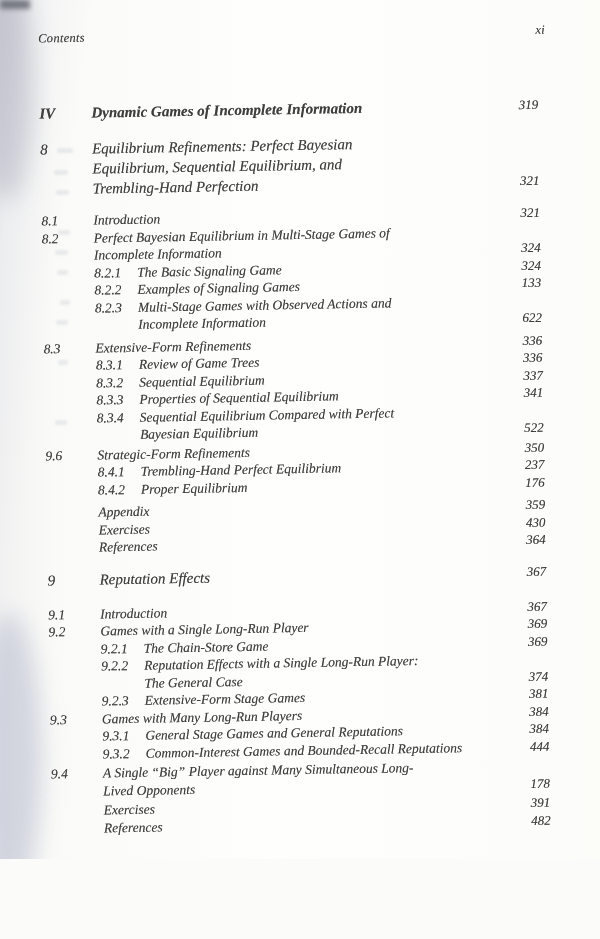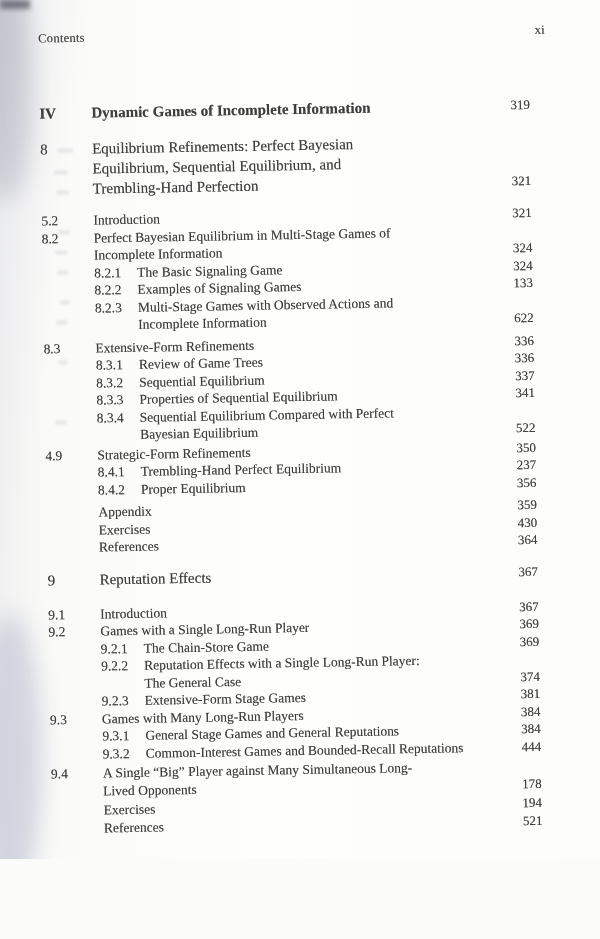--- a/index.html
+++ b/index.html
@@ -7,20 +7,21 @@
     width: 600px; height: 939px; overflow: hidden;
     background: #fbfbf9;
     font-family: "Liberation Serif", "DejaVu Serif", serif;
     color: var(--ink, #3e3e3e);
   }
   .paper {
     position: relative; width: 600px; height: 859px; overflow: hidden;
     background:
       linear-gradient(98deg, rgba(168,172,190,0.30) 0%, rgba(205,209,222,0.16) 5%, rgba(255,255,255,0) 13%),
       linear-gradient(to right, #f2f2f2 0%, #fafaf8 9%, #fefefd 45%, #fcfcf9 100%);
+    font-style: italic;
   }
   .blob { position: absolute; border-radius: 50%; filter: blur(11px); }
   .blob.tl { left: -20px; top: -34px; width: 54px; height: 235px; background: rgba(146,150,168,0.35); }
   .blob.bl { left: -24px; bottom: -44px; width: 66px; height: 290px; background: rgba(156,164,190,0.38); }
   .corner-mark {
     position: absolute; left: 0; top: 0; width: 30px; height: 9px;
     background: #595c66; filter: blur(2.5px); opacity: 0.75;
   }
   .ghost {
     position: absolute; height: 5px; width: 12px;
@@ -38,21 +39,21 @@
   }
   .toc { margin: 0; }
   .row { display: flex; font-size: 13.5px; line-height: 17.5px; }
   .col-num { flex: 0 0 52px; }
   .col-body { display: flex; flex: 0 1 auto; min-width: 0; }
   .subnum { flex: 0 0 43px; }
   .row:not(.level-subsection) .subnum { display: none; }
   .title-line { white-space: nowrap; }
   .col-page {
     margin-left: auto; align-self: flex-end;
-    min-width: 36px; text-align: left; font-size: 13px;
+    min-width: 36px; text-align: center; font-size: 13px;
   }
   .level-part { font-weight: bold; }
   .level-part, .level-chapter { font-size: 15px; line-height: 20px; }
   .level-part .col-page, .level-chapter .col-page { font-size: 13px; font-weight: normal; }
   .gap-part { margin-top: 57px; }
   .gap-lg   { margin-top: 16px; }
   .gap-md   { margin-top: 13px; }
   .gap-sm   { margin-top: 5px; }
   .gap-xs   { margin-top: 2px; }
 </style>
@@ -98,21 +99,21 @@
 
       <span class="col-title">
               <div class="title-line">Equilibrium Refinements: Perfect Bayesian</div>
               <div class="title-line">Equilibrium, Sequential Equilibrium, and</div>
               <div class="title-line">Trembling-Hand Perfection</div>
             </span>
     </span>
     <span class="col-page">321</span>
   </div>
         <div class="row level-section gap-md">
-    <span class="col-num">5.2</span>
+    <span class="col-num">8.1</span>
     <span class="col-body">
 
       <span class="col-title">
               <div class="title-line">Introduction</div>
             </span>
     </span>
     <span class="col-page">321</span>
   </div>
         <div class="row level-section">
     <span class="col-num">8.2</span>
@@ -201,21 +202,21 @@
     <span class="col-body">
       <span class="subnum">8.3.4</span>
       <span class="col-title">
               <div class="title-line">Sequential Equilibrium Compared with Perfect</div>
               <div class="title-line">Bayesian Equilibrium</div>
             </span>
     </span>
     <span class="col-page">522</span>
   </div>
         <div class="row level-section gap-xs">
-    <span class="col-num">4.9</span>
+    <span class="col-num">9.6</span>
     <span class="col-body">
 
       <span class="col-title">
               <div class="title-line">Strategic-Form Refinements</div>
             </span>
     </span>
     <span class="col-page">350</span>
   </div>
         <div class="row level-subsection">
     <span class="col-num"></span>
@@ -228,21 +229,21 @@
     <span class="col-page">237</span>
   </div>
         <div class="row level-subsection">
     <span class="col-num"></span>
     <span class="col-body">
       <span class="subnum">8.4.2</span>
       <span class="col-title">
               <div class="title-line">Proper Equilibrium</div>
             </span>
     </span>
-    <span class="col-page">356</span>
+    <span class="col-page">176</span>
   </div>
         <div class="row level-plain gap-sm">
     <span class="col-num"></span>
     <span class="col-body">
 
       <span class="col-title">
               <div class="title-line">Appendix</div>
             </span>
     </span>
     <span class="col-page">359</span>
@@ -370,27 +371,27 @@
     <span class="col-page">178</span>
   </div>
         <div class="row level-plain gap-xs">
     <span class="col-num"></span>
     <span class="col-body">
 
       <span class="col-title">
               <div class="title-line">Exercises</div>
             </span>
     </span>
-    <span class="col-page">194</span>
+    <span class="col-page">391</span>
   </div>
         <div class="row level-plain">
     <span class="col-num"></span>
     <span class="col-body">
 
       <span class="col-title">
               <div class="title-line">References</div>
             </span>
     </span>
-    <span class="col-page">521</span>
+    <span class="col-page">482</span>
   </div>
       </main>
   </div>
 </div>
 
 </body></html>

